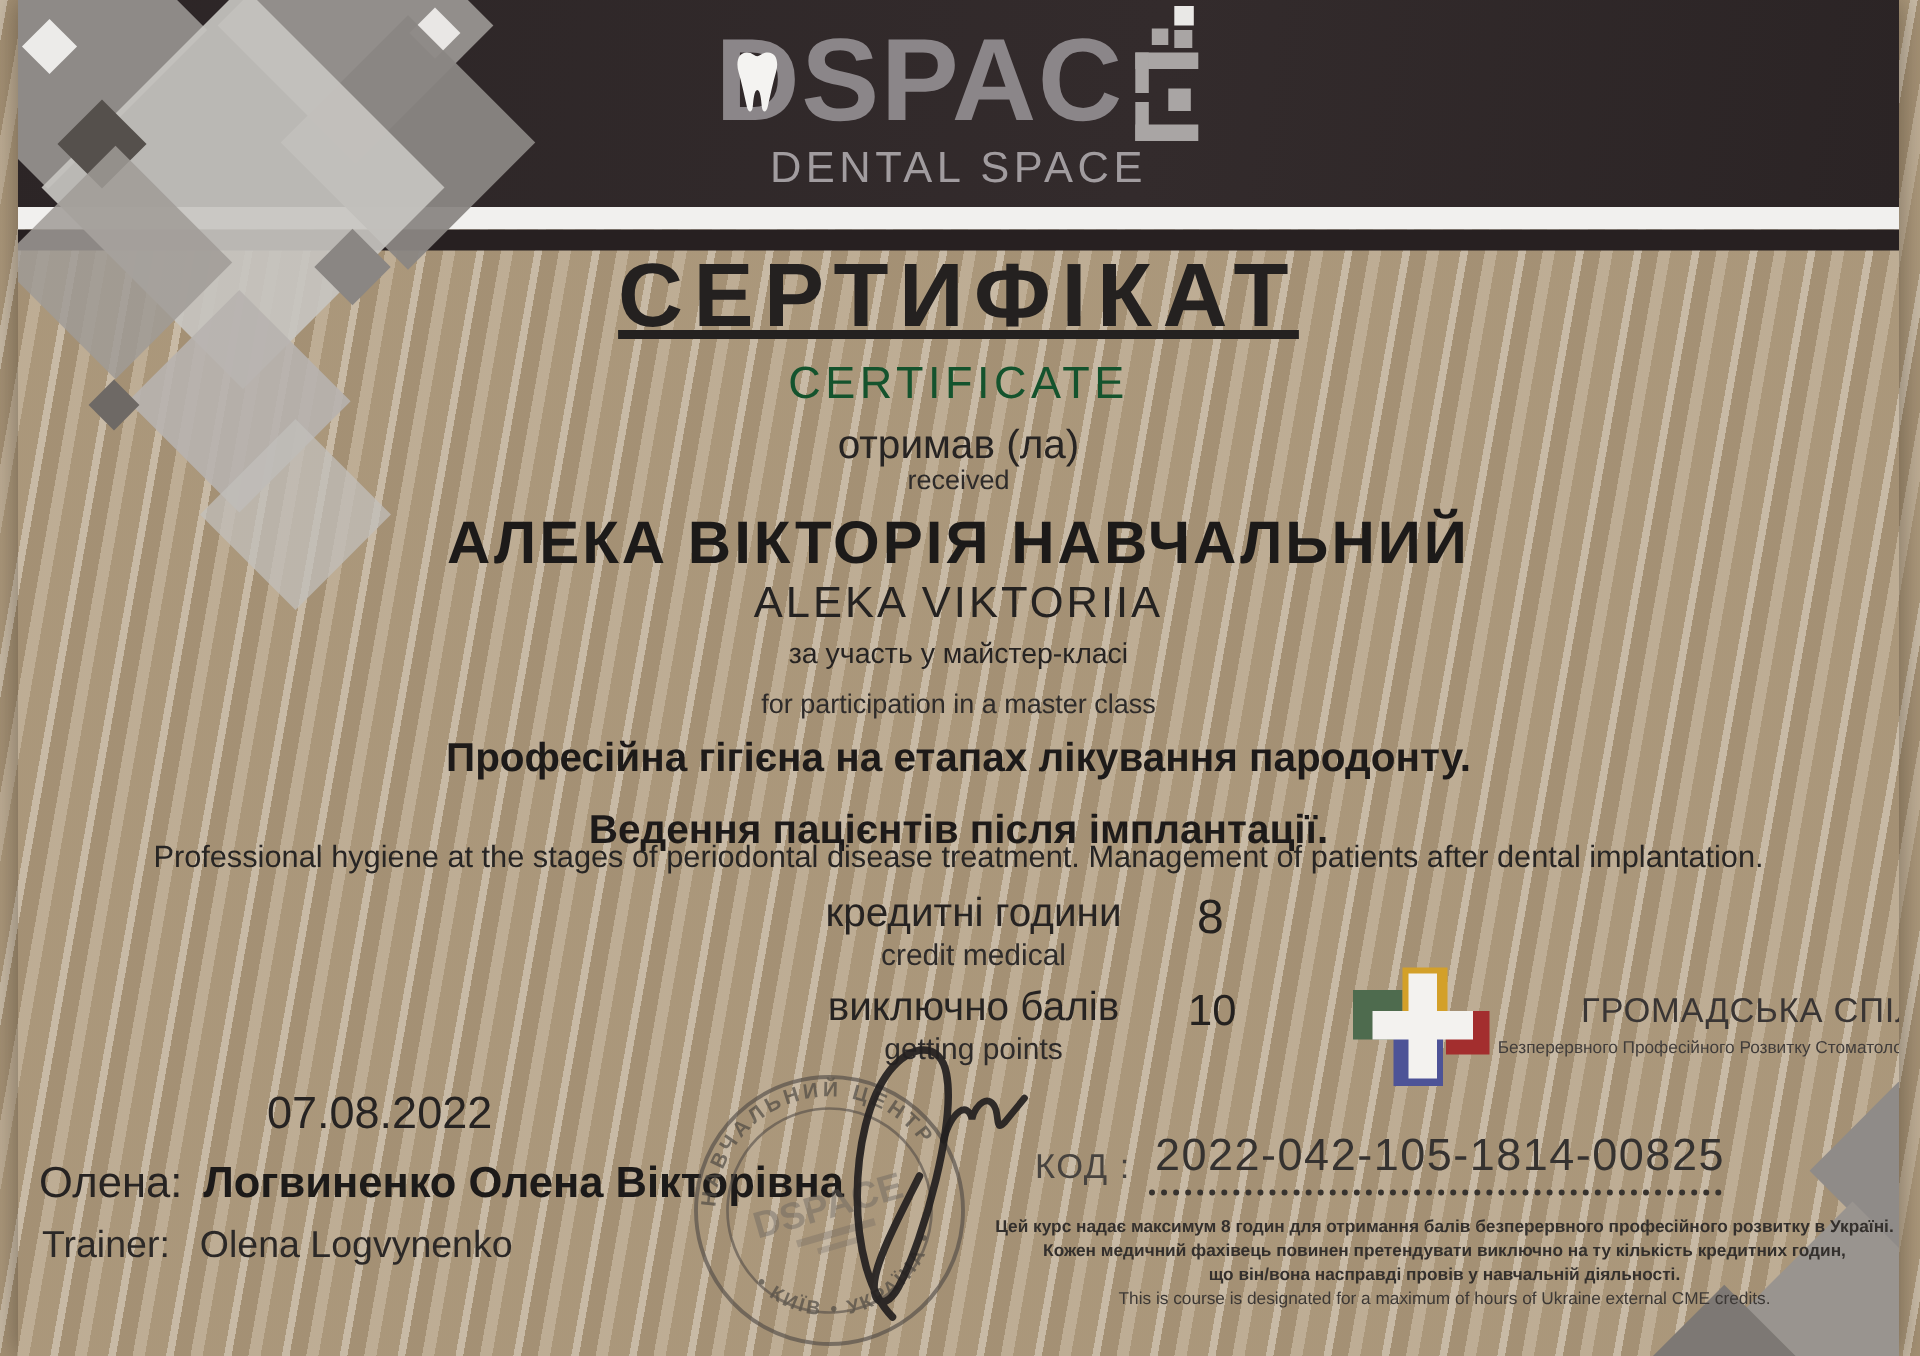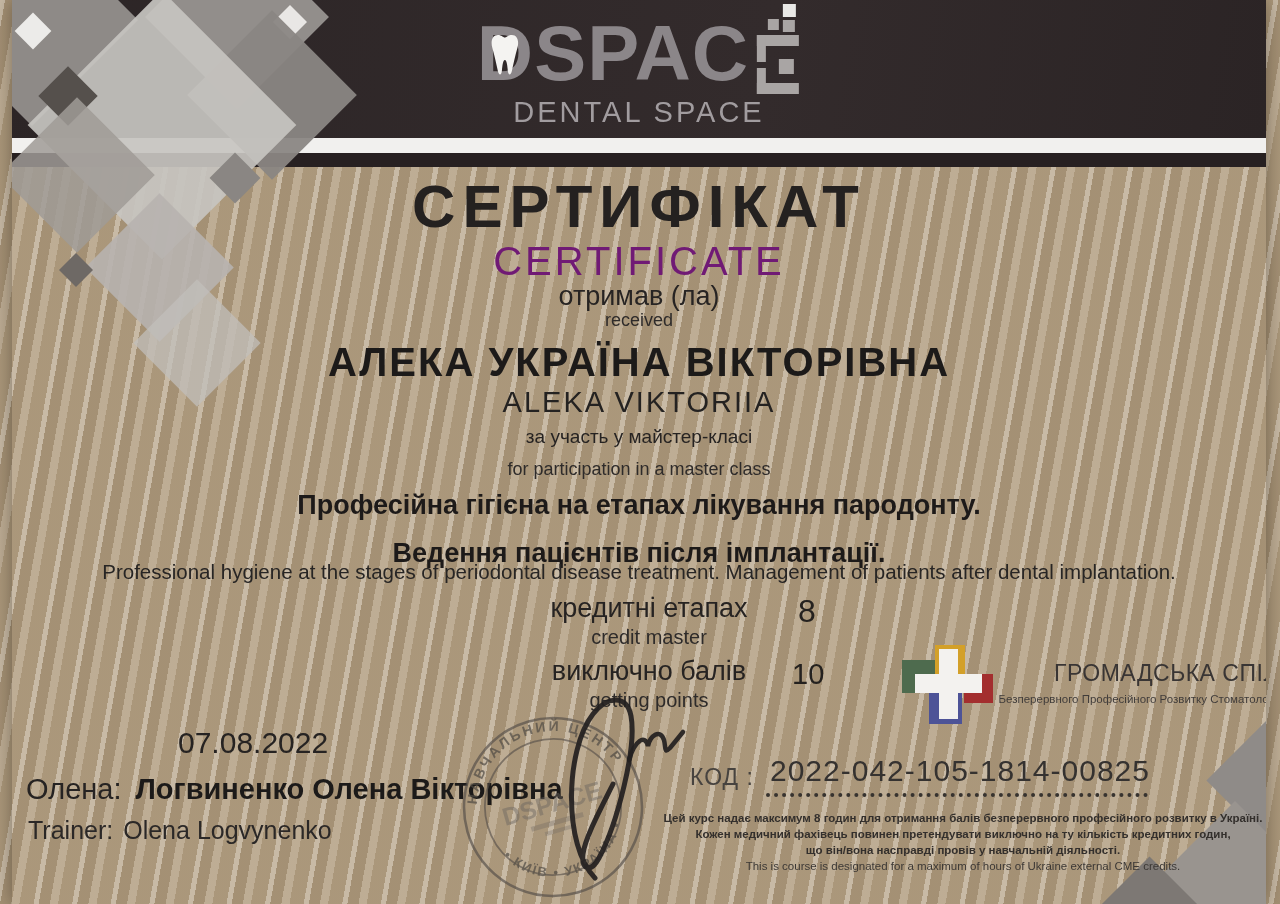--- a/index.html
+++ b/index.html
@@ -43,22 +43,22 @@
   .be-col-top   { left:2px;  top:9px;   width:9px;  height:27px; }
   .be-mid       { left:24px; top:33px;  width:15px; height:15px; }
   .be-col-bot   { left:2px;  top:42px;  width:9px;  height:26px; }
   .be-bar-bot   { left:2px;  top:57px;  width:42px; height:11px; }
   .logo-sub { position:absolute; left:50%; top:96px; transform:translateX(-50%);
     font-size:29px; letter-spacing:3px; color:#a19c9f; white-space:nowrap; }
   
   .dia { position:absolute; transform:rotate(45deg); }
   
   .cline { position:absolute; left:0; right:0; text-align:center; white-space:nowrap; }
-  .t-uk     { top:172px; font-size:60px; font-weight:bold; letter-spacing:7px; color:#242120; }
-  .t-en     { top:239px; font-size:40px; letter-spacing:3px; color:#701a75; }
+  .t-uk     { top:162px; font-size:60px; font-weight:bold; letter-spacing:7px; color:#242120;text-decoration:underline; }
+  .t-en     { top:239px; font-size:30px; letter-spacing:3px; color:#14532d; }
   .rec-uk   { top:281px; font-size:27px; color:#272423; }
   .rec-en   { top:310px; font-size:18px; color:#2e2b2a; }
   .name-uk  { top:340px; font-size:40px; font-weight:bold; letter-spacing:2px; color:#1c1a19; }
   .name-en  { top:386px; font-size:29px; letter-spacing:2px; color:#242221; }
   .part-uk  { top:426px; font-size:19px; color:#262322; }
   .part-en  { top:459px; font-size:18px; color:#2e2b2a; }
   .course1  { top:490px; font-size:27px; font-weight:bold; color:#1d1a19; }
   .course2  { top:538px; font-size:27px; font-weight:bold; color:#1d1a19; }
   .courseEn { top:560px; font-size:20.5px; color:#272524; }
   
@@ -80,21 +80,21 @@
   .uq-cross-h { left:17px; top:29px; width:67px; height:19px; background:#f3f2ef; }
   .union-name { position:absolute; left:998px; top:660px; font-size:23px;
     letter-spacing:.5px; color:#393534; white-space:nowrap;margin-left:44px; }
   .union-sub  { position:absolute; left:985px; top:693px; width:286px; text-align:center;
     font-size:11.5px; color:#403c3a; white-space:nowrap; }
   
   .date-text { position:absolute; left:166px; top:726px; font-size:30px; color:#262322; }
   .lect-row { position:absolute; left:14px; top:773px; font-size:29px; color:#262322; white-space:nowrap; }
   .lect-row b { font-weight:bold; color:#1c1a19; margin-left:14px; }
   .train-row { position:absolute; left:16px; top:816px; font-size:25px; color:#2b2827; white-space:nowrap; }
-  .train-row span.nm { margin-left:10px;text-align:right; }
+  .train-row span.nm { margin-left:20px;text-align:right; }
   
   .stamp { position:absolute; left:446px; top:712px; width:190px; height:190px;
     transform:rotate(-16deg); opacity:.82; }
   .signature { position:absolute; left:531px; top:688px; width:150px; height:200px; }
   
   .code-label { position:absolute; left:678px; top:764px; font-size:23px;
     letter-spacing:1px; color:#47433f; }
   .code-value { position:absolute; left:758px; top:754px; font-size:30px;
     letter-spacing:1px; color:#353230; }
   .code-line { position:absolute; left:754px; top:779px; width:382px; height:18px;
@@ -153,31 +153,31 @@
   <div>
     <div class="dia" style="left:1212px;top:738px;width:85px;height:85px;background:#8f8b88;"></div>
     <div class="dia" style="left:1158px;top:828px;width:130px;height:130px;background:#99948f;"></div>
     <div class="dia" style="left:1100px;top:872px;width:75px;height:75px;background:#7d7874;"></div>
   </div>
 
   <div class="cline t-uk">СЕРТИФІКАТ</div>
   <div class="cline t-en">CERTIFICATE</div>
   <div class="cline rec-uk">отримав (ла)</div>
   <div class="cline rec-en">received</div>
-  <div class="cline name-uk">АЛЕКА УКРАЇНА ВІКТОРІВНА</div>
+  <div class="cline name-uk">АЛЕКА ВІКТОРІЯ НАВЧАЛЬНИЙ</div>
   <div class="cline name-en">ALEKA VIKTORIIA</div>
   <div class="cline part-uk">за участь у майстер-класі</div>
   <div class="cline part-en">for participation in a master class</div>
   <div class="cline course1">Професійна гігієна на етапах лікування пародонту.</div>
   <div class="cline course2">Ведення пацієнтів після імплантації.</div>
   <div class="cline courseEn">Professional hygiene at the stages of periodontal disease treatment. Management of patients after dental implantation.</div>
 
   <div class="credit-labels cl-hours">
-    <div class="uk">кредитні етапах</div>
-    <div class="en">credit master</div>
+    <div class="uk">кредитні години</div>
+    <div class="en">credit medical</div>
   </div>
   <div class="credit-num num-hours">8</div>
   <div class="credit-labels cl-points">
     <div class="uk">виключно балів</div>
     <div class="en">getting points</div>
   </div>
   <div class="credit-num num-points">10</div>
 
   <div class="union-logo">
     <div class="sq uq-green"></div>

